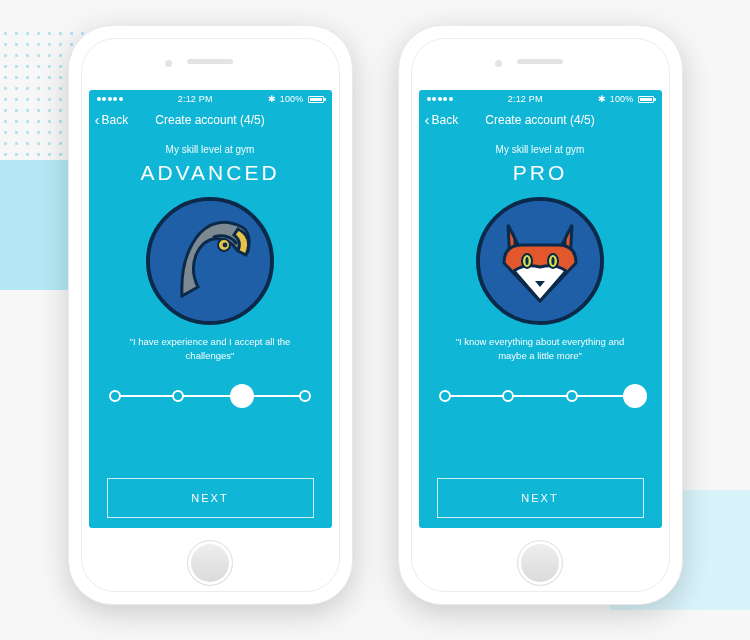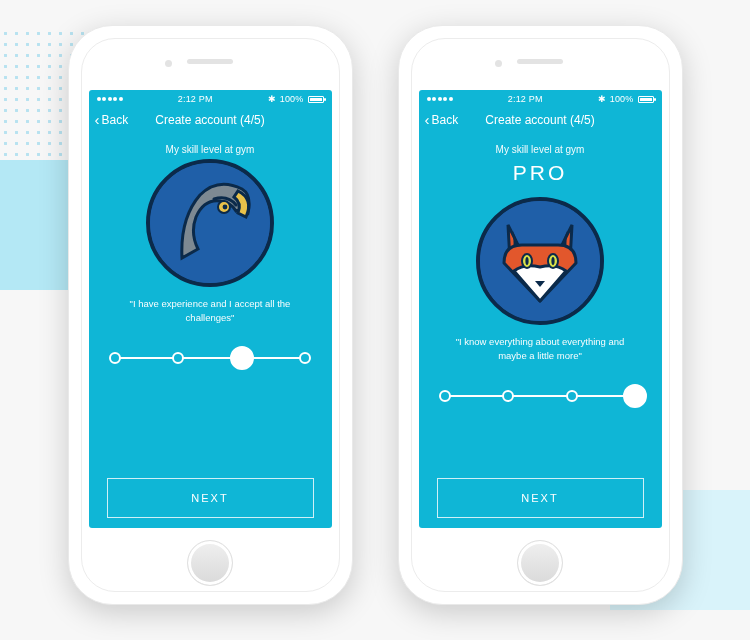--- a/index.html
+++ b/index.html
@@ -191,20 +191,21 @@
       <div class="navbar">
         <div class="back">
           <span class="chev">‹</span>
           <span>Back</span>
         </div>
         <span>Create account (4/5)</span>
       </div>
 
       <div class="content">
         <div class="subtitle">My skill level at gym</div>
+        <div class="level">ADVANCED</div>
 
         <div class="avatar">
           <svg viewBox="0 0 120 120">
             <circle cx="60" cy="60" r="60" fill="#1f5fa8"></circle>
             <path d="M32 95 Q30 55 50 32 Q68 14 92 26 Q102 32 98 50 Q92 46 86 48 Q82 40 70 38 Q54 36 46 54 Q40 70 48 86 Z" fill="#7d8992" stroke="#0b2a4a" stroke-width="3"></path>
             <path d="M88 28 Q104 36 96 54 L88 50 Q92 40 84 34 Z" fill="#e9c24a" stroke="#0b2a4a" stroke-width="3"></path>
             <circle cx="74" cy="44" r="6" fill="#e9c24a" stroke="#0b2a4a" stroke-width="2"></circle>
             <circle cx="75" cy="44" r="2.4" fill="#0b2a4a"></circle>
             <path d="M64 36 Q78 32 86 42" fill="none" stroke="#0b2a4a" stroke-width="3" stroke-linecap="round"></path>
           </svg>

